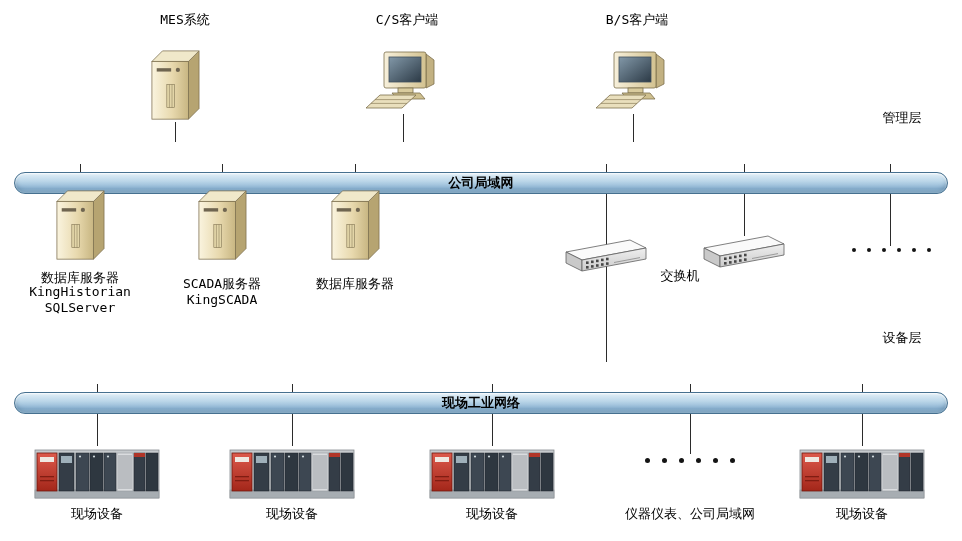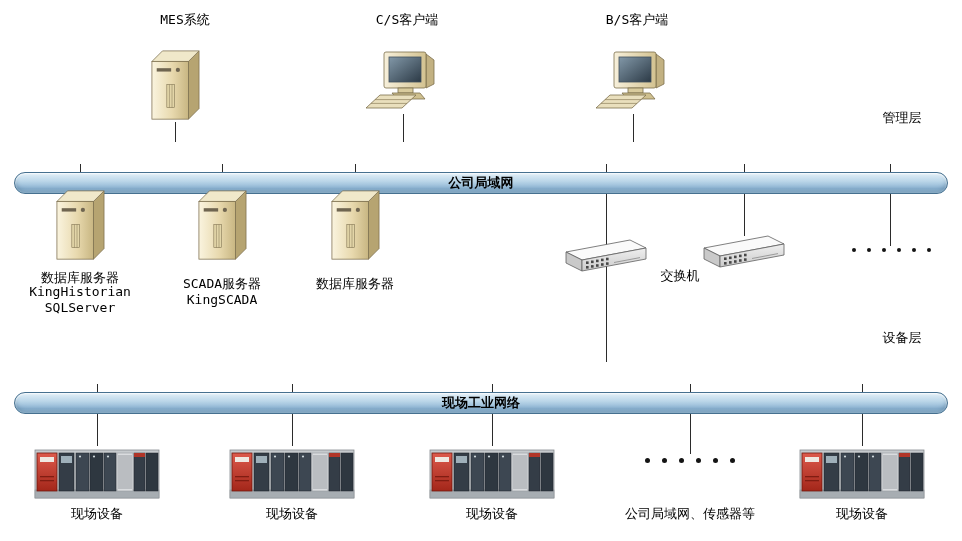--- a/index.html
+++ b/index.html
@@ -209,20 +209,20 @@
   <div class="lbl" style="left:432px;top:506px;width:120px">现场设备</div>
 
   <div class="dots field" style="left:645px;top:458px">
     <i></i>
       <i></i>
       <i></i>
       <i></i>
       <i></i>
       <i></i>
   </div>
-  <div class="lbl" style="left:600px;top:506px;width:180px">公司局域网、传感器等</div>
+  <div class="lbl" style="left:600px;top:506px;width:180px">仪器仪表、公司局域网</div>
 
   <svg class="abs" style="left:799px;top:446px" width="126" height="56">
       <use href="#sym-plc"></use>
     </svg>
   <div class="lbl" style="left:802px;top:506px;width:120px">现场设备</div>
 
 </div>
 
 </body></html>

